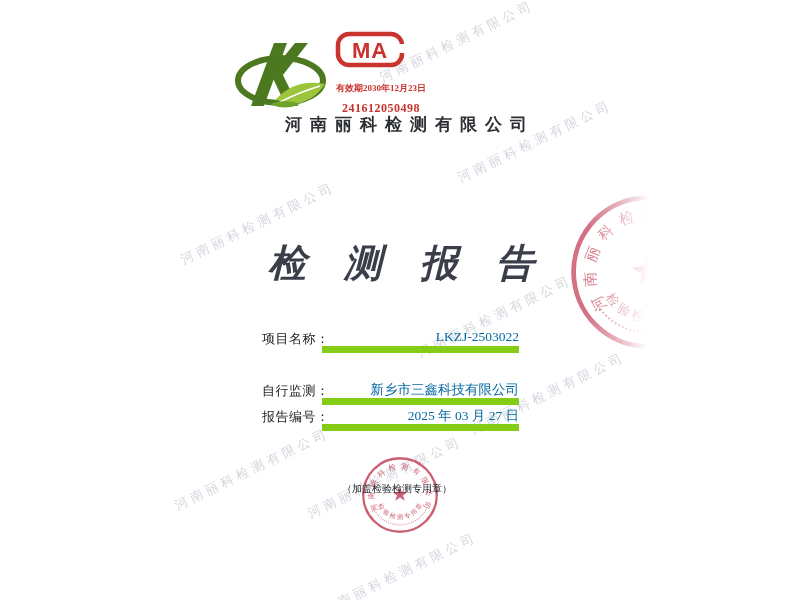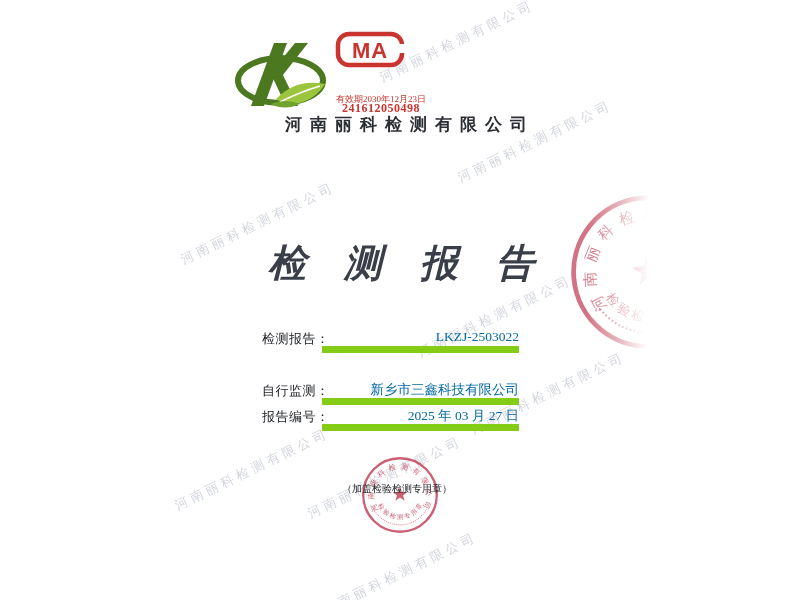--- a/index.html
+++ b/index.html
@@ -19,21 +19,21 @@
   
   .cma{position:absolute;left:335px;top:31px;z-index:3;}
   .cma svg{display:block;}
   .cma-num{
     position:absolute;left:7px;top:39px;width:120px;
     font-family:Liberation Serif, serif;font-weight:bold;
     font-size:12px;color:#c9342f;letter-spacing:.5px;white-space:nowrap;margin-top:31px;
   }
   .cma-valid{
     position:absolute;left:1px;top:51px;width:130px;
-    font-weight:normal;font-size:9px;color:#c9342f;letter-spacing:0;white-space:nowrap;margin-top:11px;
+    font-weight:bold;font-size:9px;color:#c9342f;letter-spacing:0;white-space:nowrap;
   }
   
   .company{
     position:absolute;left:285px;top:113px;z-index:3;white-space:nowrap;
     font-size:17px;font-weight:bold;letter-spacing:8px;color:#2b2e33;
   }
   .title{
     position:absolute;left:268px;top:238px;z-index:3;white-space:nowrap;
     font-size:38px;font-weight:bold;letter-spacing:38px;color:#3a3e49;font-style:italic;
   }
@@ -97,21 +97,21 @@
     </svg>
     <div class="cma-num">241612050498</div>
     <div class="cma-valid">有效期2030年12月23日</div>
   </div>
 
   <div class="company">河南丽科检测有限公司</div>
 
   <div class="title">检测报告</div>
 
   <div class="row r1">
-    <span class="lbl">检测报告：</span>
+    <span class="lbl">项目名称：</span>
     <span class="val">LKZJ-2503022</span>
   </div>
   <div class="row r3">
     <span class="lbl">自行监测：</span>
     <span class="val">新乡市三鑫科技有限公司</span>
   </div>
   <div class="row r4">
     <span class="lbl">报告编号：</span>
     <span class="val">2025 年 03 月 27 日</span>
   </div>

